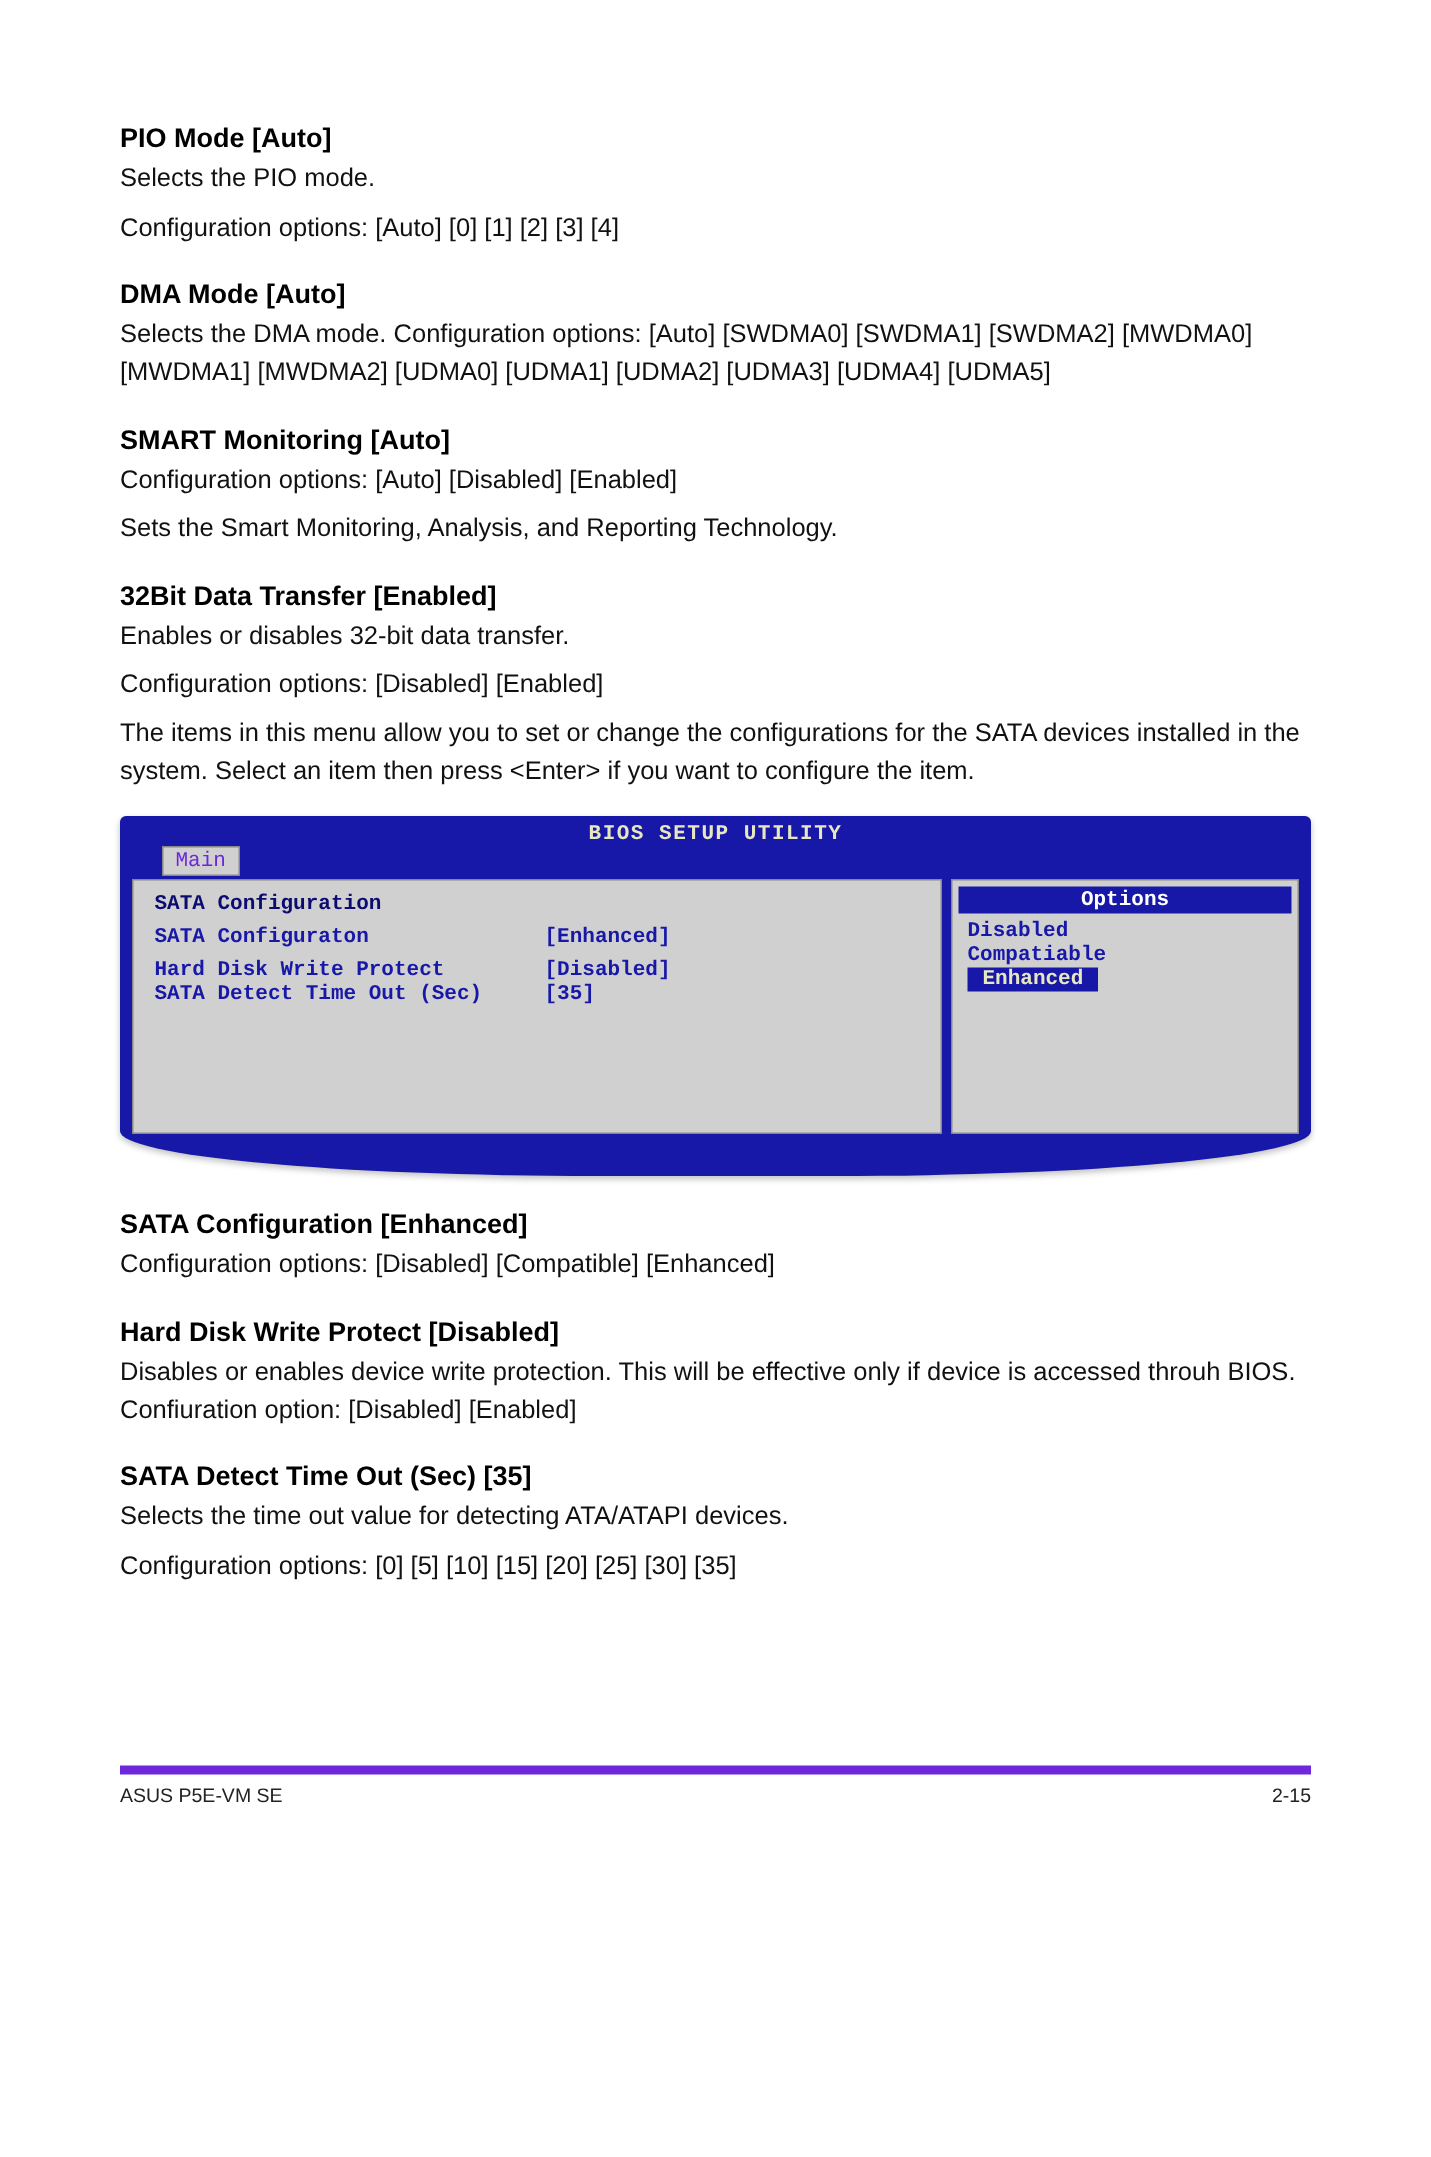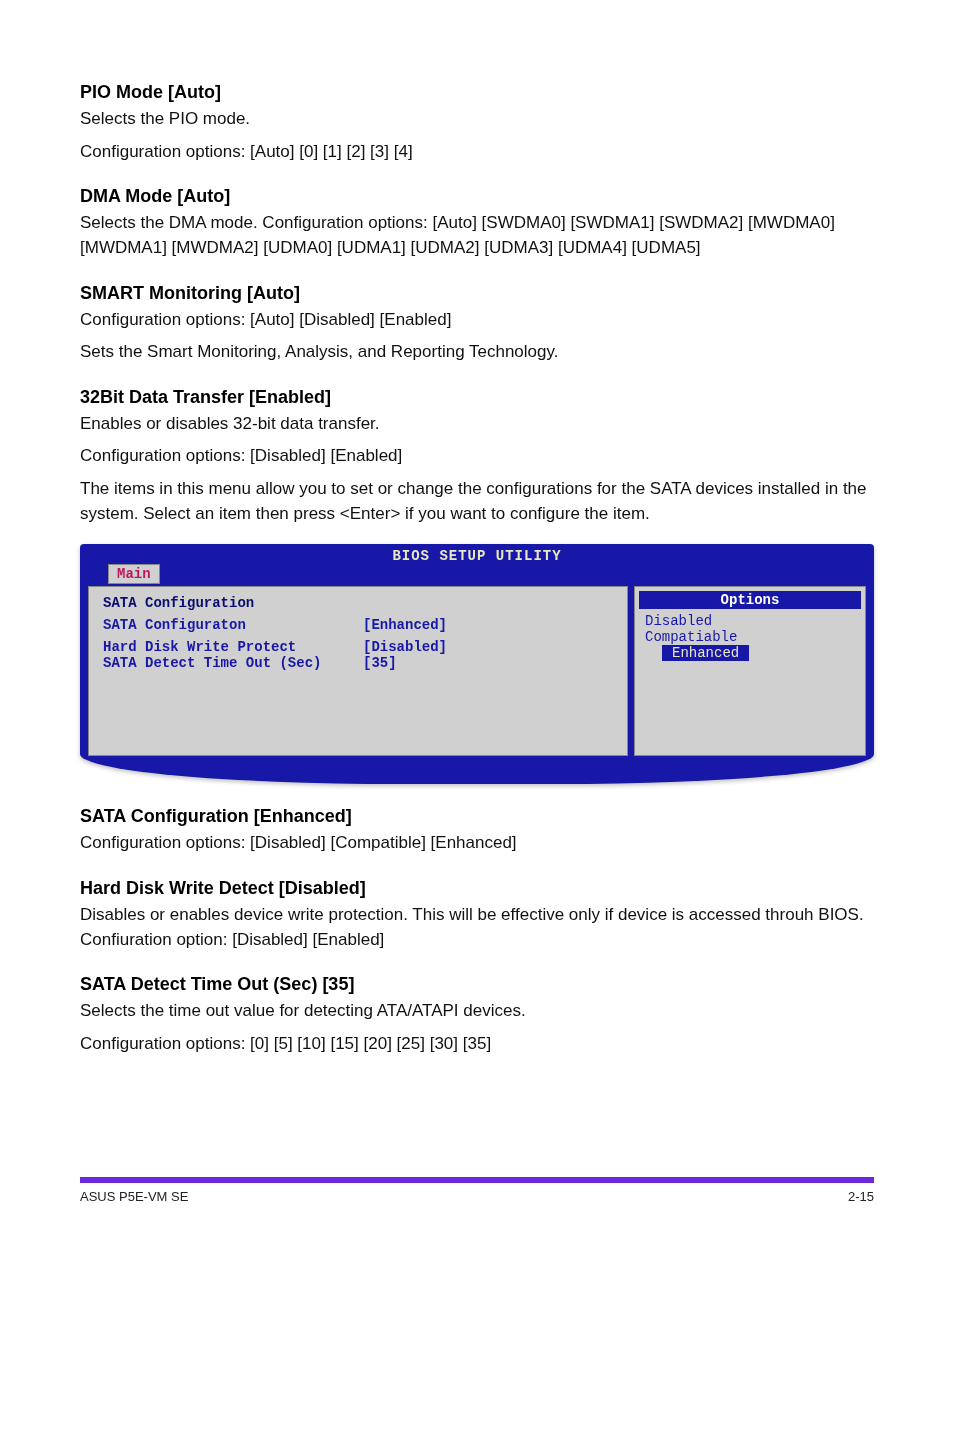--- a/index.html
+++ b/index.html
@@ -49,24 +49,24 @@
     color: #e8e8c0;
     font-family: "Courier New", monospace;
     font-size: 14px;
     font-weight: bold;
     padding: 4px 0 0 0;
     letter-spacing: 1px;
   }
   .bios-tab {
     display: inline-block;
     background: #d0d0d0;
-    color: #be185d;
-    font-family: "Courier New", monospace;
-    font-size: 14px;
-    font-weight: bold;
+    color: #6d28d9;
+    font-family: "Courier New", monospace;
+    font-size: 14px;
+    font-weight: normal;
     padding: 1px 8px;
     margin-left: 28px;
     border: 1px solid #888;
   }
   .bios-body {
     display: flex;
     padding: 2px 8px 28px 8px;
   }
   .bios-left {
     flex: 1;
@@ -100,21 +100,21 @@
     background: #1818a8;
     color: #fff;
     text-align: center;
     font-weight: bold;
     padding: 1px 14px;
     margin: 4px;
   }
   .bios-right .opt {
     padding: 0 10px;
     color: #1818a8;
-    font-weight: normal;
+    font-weight: bold;
   }
   .bios-right .opt.sel {
     color: #e8e8c0;
     background: #1818a8;
     padding: 0 10px;
     display: inline-block;
     margin-left: 10px;
   }
   
   .opt-line-sel {
@@ -171,29 +171,29 @@
         </div>
         <div class="row">
           <span class="lbl">SATA Detect Time Out (Sec)</span>
           <span>[35]</span>
         </div>
       </div>
       <div class="bios-right">
         <div class="opthdr">Options</div>
         <div class="opt">Disabled</div>
         <div class="opt">Compatiable</div>
-        <div class="opt-line-sel"><span class="opt sel" style="margin-left:17px">Enhanced</span></div>
+        <div class="opt-line-sel"><span class="opt sel" style="margin-left:0">Enhanced</span></div>
       </div>
     </div>
   </div>
 
   <h3 style="margin-top:22px">SATA Configuration [Enhanced]</h3>
   <p>Configuration options: [Disabled] [Compatible] [Enhanced]</p>
 
-  <h3>Hard Disk Write Detect [Disabled]</h3>
+  <h3>Hard Disk Write Protect [Disabled]</h3>
   <p>Disables or enables device write protection. This will be effective only if device is accessed throuh BIOS. Confiuration option: [Disabled] [Enabled]</p>
 
   <h3>SATA Detect Time Out (Sec) [35]</h3>
   <p>Selects the time out value for detecting ATA/ATAPI devices.</p>
   <p>Configuration options: [0] [5] [10] [15] [20] [25] [30] [35]</p>
 
   <div class="footer">
     <span>ASUS P5E-VM SE</span>
     <span>2-15</span>
   </div>

